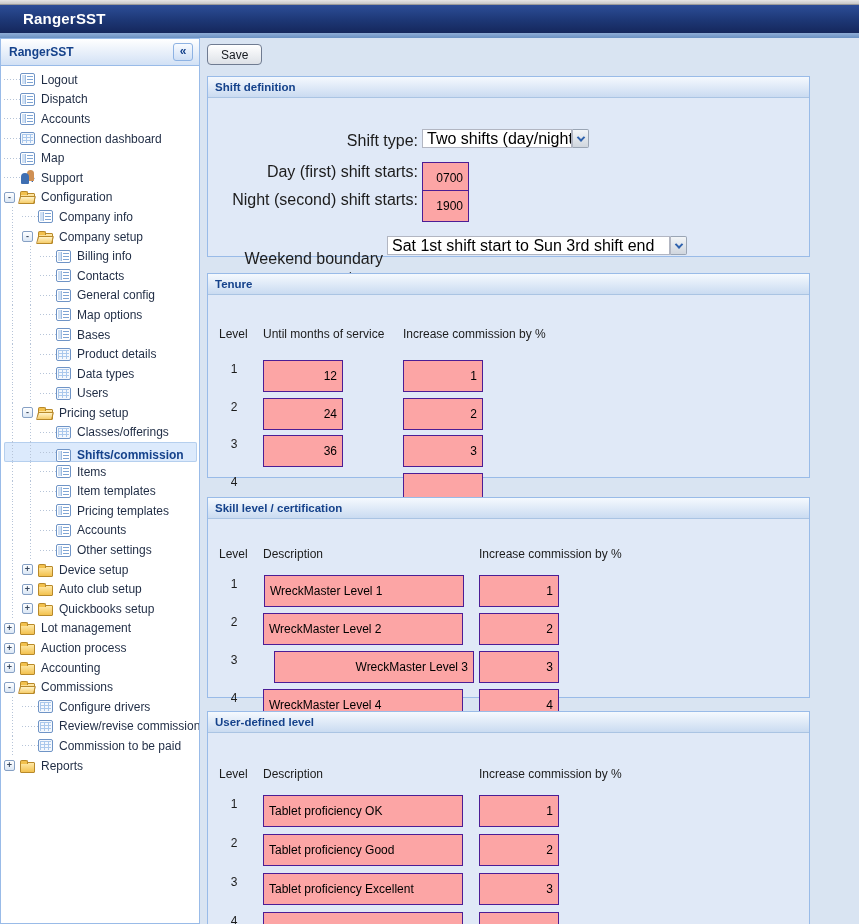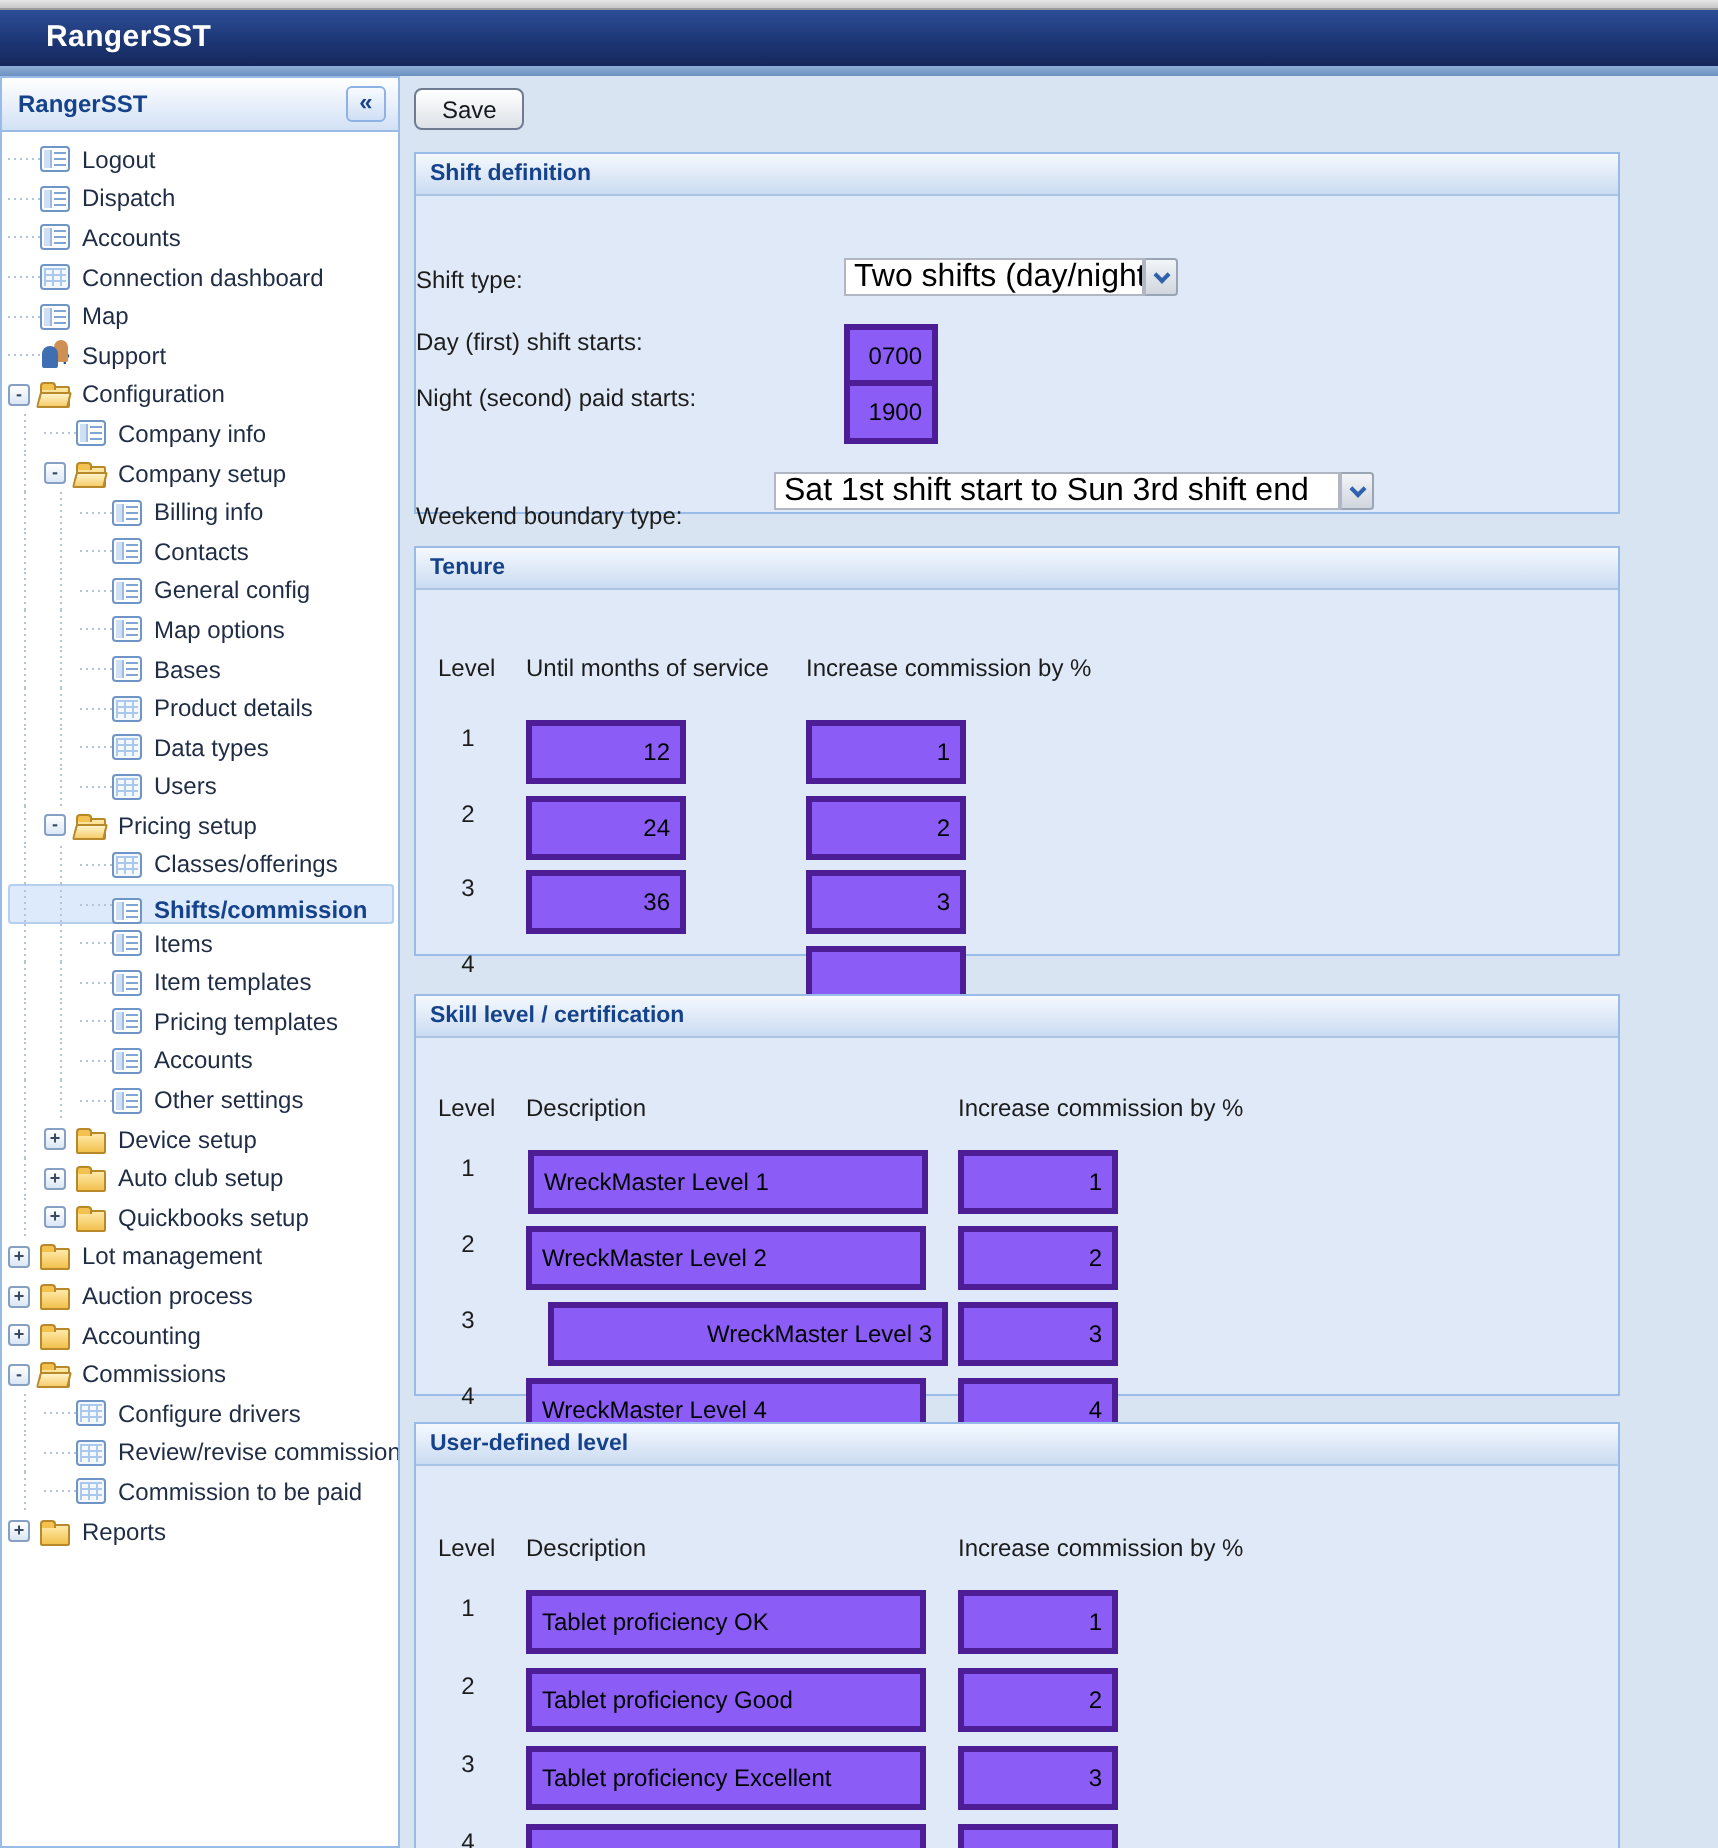--- a/index.html
+++ b/index.html
@@ -83,32 +83,32 @@
     background:linear-gradient(#ffffff,#dde1e7);
     font-family:"Liberation Sans",sans-serif; font-size:12px; color:#15191f; cursor:pointer; }
 
   .panel { position:absolute; left:207px; width:603px;
     border:1px solid #99bbe8; background:#e0e9f7; }
   .panel-header { height:21px; background:linear-gradient(#f5f9fe,#cadbf1);
     border-bottom:1px solid #aac4e3; color:#15428b; font-size:11.5px;
     font-weight:bold; line-height:21px; padding-left:7px; }
   .panel-body { position:relative; }
 
-  .frm-label { position:absolute; left:0; width:210px; text-align:left;
-    font-size:12px; color:#1c1c1c; line-height:19px; }
+  .frm-label { position:absolute; left:0; width:210px; text-align:right;
+    font-size:16px; color:#1c1c1c; line-height:19px; }
   .field-text { height:19px; border:1px solid #b2b6c2; background:#fff;
     font-size:16px; line-height:17px; padding:0 4px; white-space:nowrap; overflow:hidden; }
   .combo { position:absolute; display:flex; }
   .trigger { width:17px; height:19px; border:1px solid #9aa5b4; border-left:1px solid #b2b6c2;
     background:linear-gradient(#f2f5f8,#d0d6de); border-radius:0 2px 2px 0;
     display:flex; align-items:center; justify-content:center; cursor:pointer; }
   .chev { width:6px; height:6px; border-right:2px solid #2f62ad;
     border-bottom:2px solid #2f62ad; transform:rotate(45deg) translate(-1px,-1px); }
 
-  input.fld { position:absolute; height:32px; border:3px solid #4c1d95; background:#8b5cf6;
+  input.fld { position:absolute; height:32px; border:1px solid #4c1d95; background:#fca5a5;
     font-family:"Liberation Sans",sans-serif; font-size:12px; padding:0 5px; }
   input.num { text-align:right; }
 
   .col-head { position:absolute; font-size:12px; color:#1c1c1c; }
   .lvl-num { position:absolute; left:11px; width:30px; text-align:center;
     font-size:12px; color:#1c1c1c; line-height:19px; }
 </style>
 </head>
 <body>
 
@@ -377,21 +377,21 @@
   <div class="panel-body" style="height:159px;">
     <div class="frm-label" style="top:33px;">Shift type:</div>
     <div class="combo" style="left:214px;top:31px;">
       <div class="field-text" style="width:150px;">Two shifts (day/night)</div>
       <div class="trigger">
         <span class="chev"></span>
       </div>
     </div>
     <div class="frm-label" style="top:64px;">Day (first) shift starts:</div>
     <input class="fld num" style="left: 214px; top: 64px; width: 47px;" value="0700">
-    <div class="frm-label" style="top:92px;">Night (second) paid starts:</div>
+    <div class="frm-label" style="top:92px;">Night (second) shift starts:</div>
     <input class="fld num" style="left: 214px; top: 92px; width: 47px;" value="1900">
     <div class="frm-label" style="top:151px;width:175px;">Weekend boundary type:</div>
     <div class="combo" style="left:179px;top:138px;">
       <div class="field-text" style="width:283px;">Sat 1st shift start to Sun 3rd shift end</div>
       <div class="trigger">
         <span class="chev"></span>
       </div>
     </div>
   </div>
 </div>

